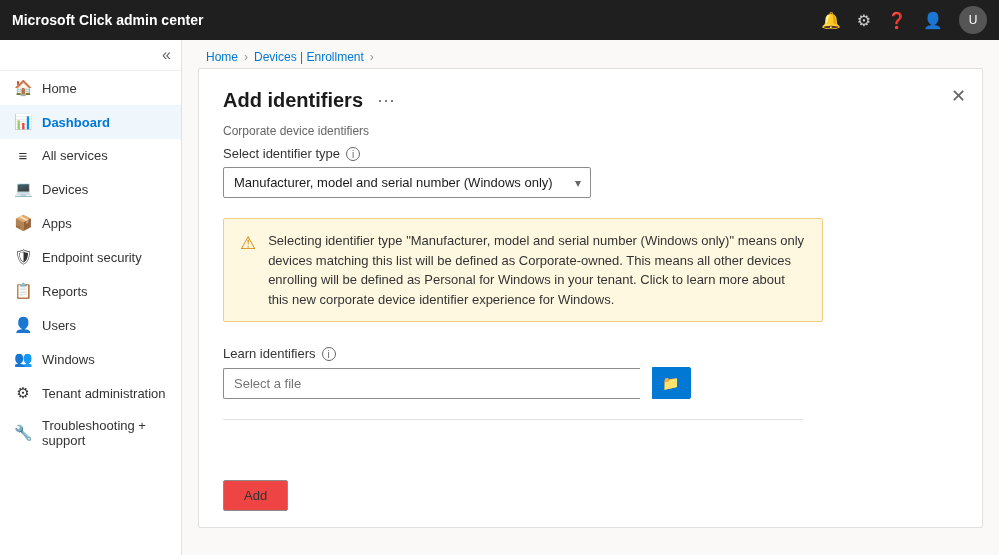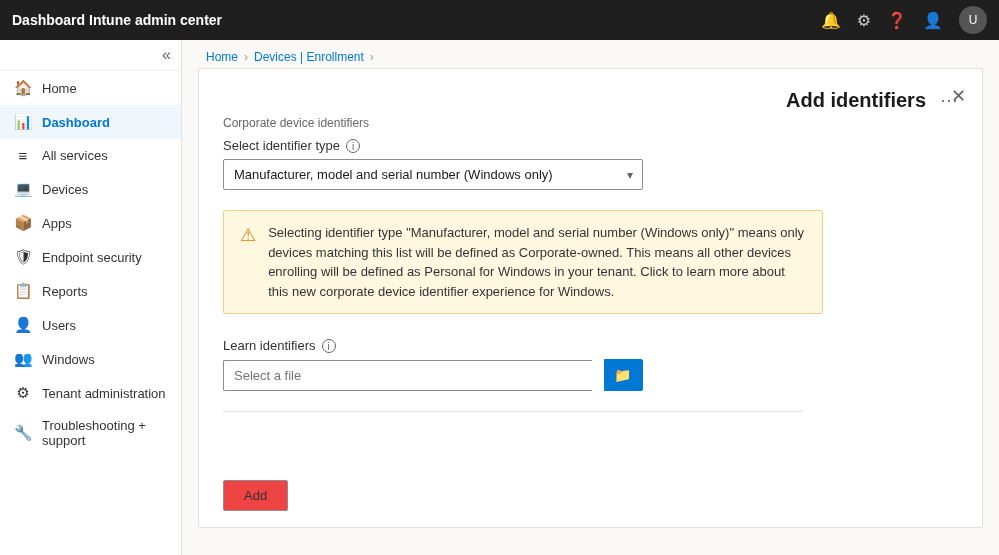--- a/index.html
+++ b/index.html
@@ -101,22 +101,21 @@
       border: 1px solid #e0e0e0;
       border-radius: 2px;
       padding: 20px 24px;
       position: relative;
       min-height: 460px;
     }
     .panel-header {
       display: flex;
       align-items: center;
       gap: 10px;
-      margin-bottom: 4px;
-      justify-content: flex-end;
+      margin-bottom: 12px;
     }
     .panel-title {
       font-size: 20px;
       font-weight: 600;
       color: #1b1b1b;
     }
     .panel-menu-dots {
       font-size: 18px;
       color: #666;
       cursor: pointer;
@@ -165,21 +164,21 @@
       justify-content: center;
       width: 14px; height: 14px;
       border-radius: 50%;
       border: 1px solid #666;
       font-size: 10px;
       color: #666;
       cursor: pointer;
     }
     .select-wrapper {
       position: relative;
-      width: 420px;
+      width: 368px;
       margin-bottom: 20px;
     }
     .select-box {
       width: 100%;
       padding: 7px 36px 7px 10px;
       border: 1px solid #8c8c8c;
       border-radius: 2px;
       font-size: 13px;
       color: #1b1b1b;
       background: #fff;
@@ -218,21 +217,21 @@
       font-size: 13px;
       color: #333;
       line-height: 1.5;
     }
 
     
     .import-row {
       display: flex;
       align-items: center;
       gap: 12px;
-      width: 420px;
+      width: 468px;
     }
     .file-input {
       flex: 1;
       padding: 7px 10px;
       border: 1px solid #8c8c8c;
       border-right: none;
       border-radius: 2px 0 0 2px;
       font-size: 13px;
       color: #999;
       background: #fff;
@@ -272,21 +271,21 @@
       width: 580px;
       border: none;
       border-top: 1px solid #e0e0e0;
       margin: 20px 0 16px;
     }
   </style>
 </head>
 <body>
 
 <div class="topbar">
-  <span class="topbar-title">Dashboard Intune admin center</span>
+  <span class="topbar-title">Microsoft Click admin center</span>
   <div class="topbar-icons">
     <span class="topbar-icon">🔔</span>
     <span class="topbar-icon">⚙</span>
     <span class="topbar-icon">❓</span>
     <span class="topbar-icon">👤</span>
     <div class="avatar-circle">
       <span>U</span>
     </div>
   </div>
 </div>

